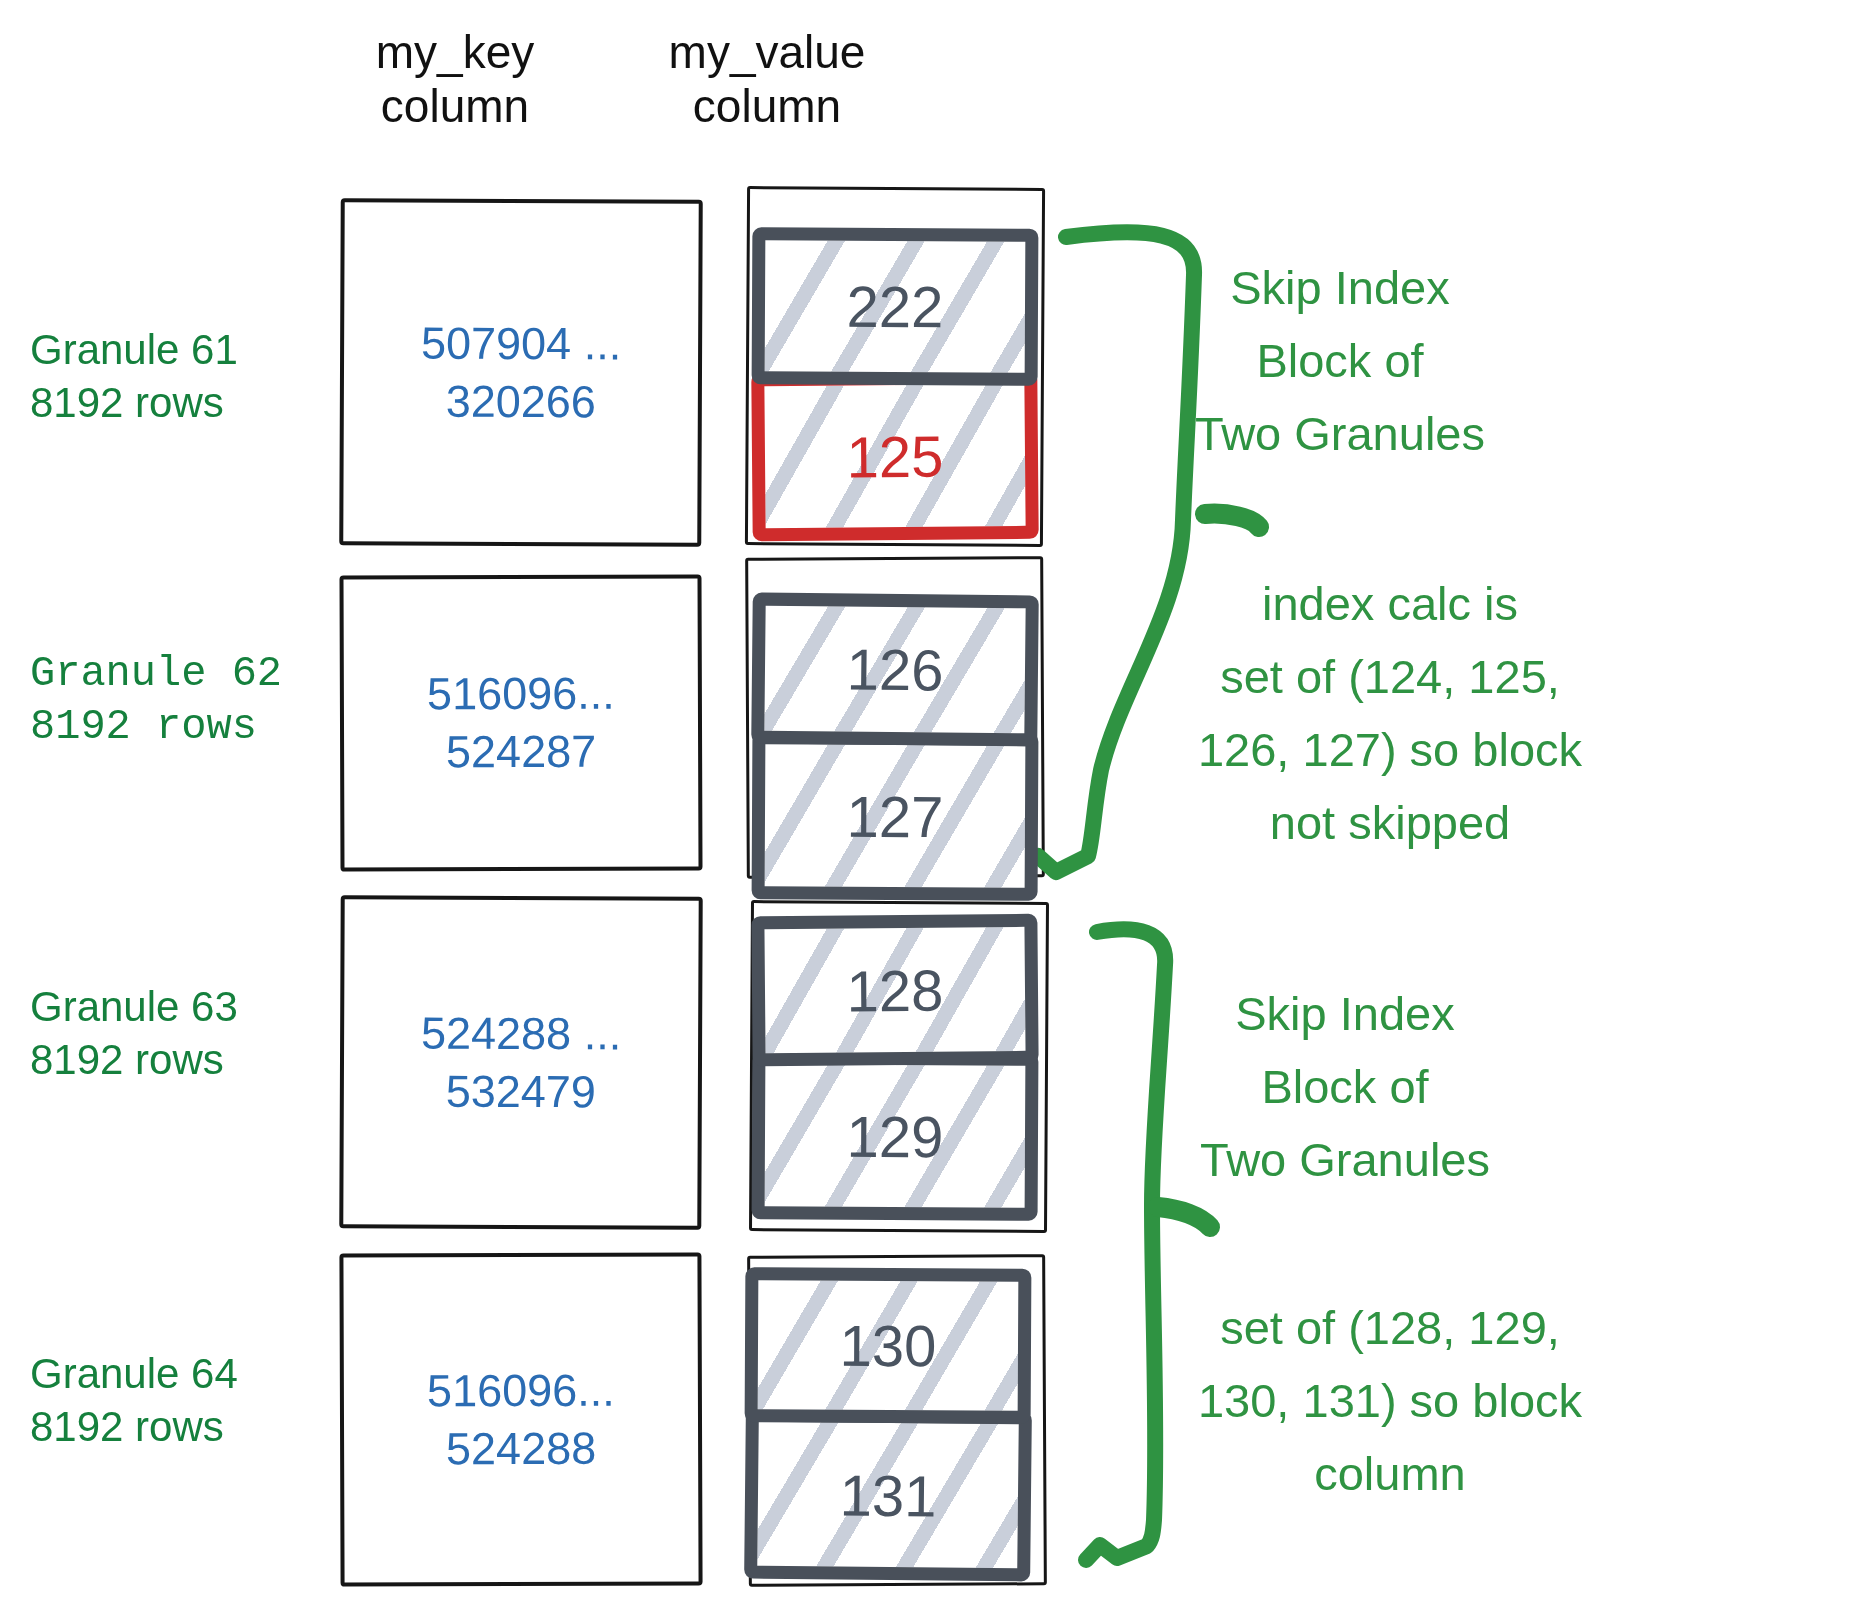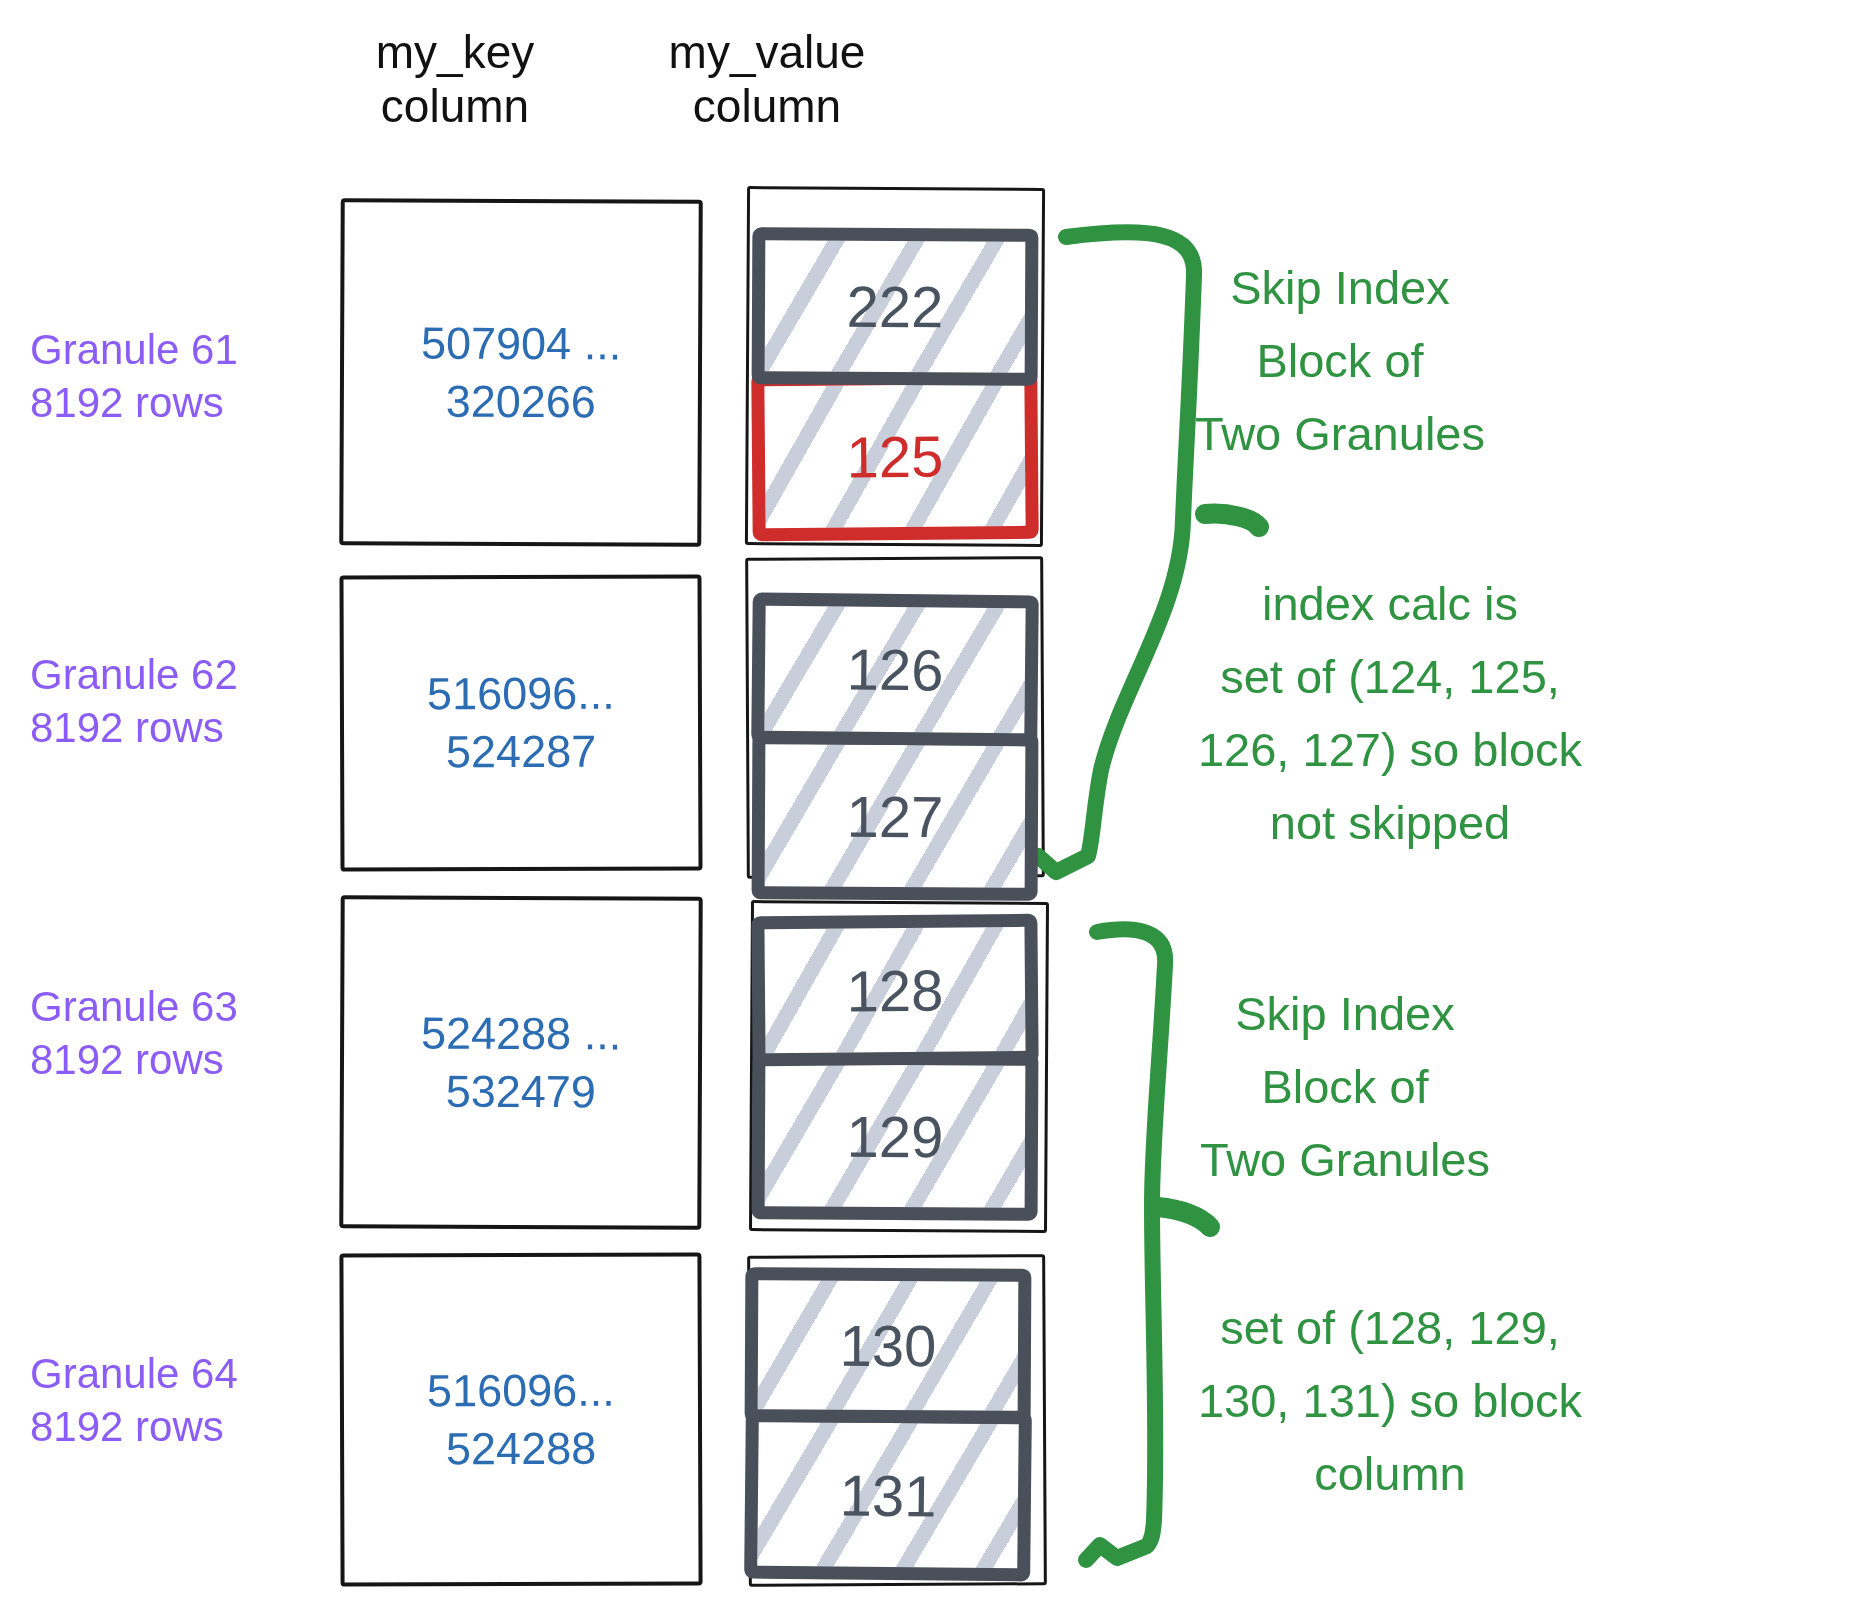--- a/index.html
+++ b/index.html
@@ -14,21 +14,21 @@
 
   
   .col-header {
     width:350px; text-align:center;
     font-size:46px; line-height:1.18; color:#111111;
   }
 
   
   .granule-label {
     width:300px; text-align:left;
-    font-size:42px; line-height:1.27; color:#8b5cf6;
+    font-size:42px; line-height:1.27; color:#15803d;
   }
 
   
   .key-box {
     box-sizing:border-box;
     width:362px;
     border:4px solid #161616;
     border-radius:4px;
     background:#ffffff;
     display:flex; flex-direction:column;
@@ -90,21 +90,21 @@
   </div>
   <div class="abs col-header" style="left:592px; top:25px;">
     <div>my_value</div>
     <div>column</div>
   </div>
 
   <div class="abs granule-label" style="left:30px; top:323px;">
     <div>Granule 61</div>
     <div>8192 rows</div>
   </div>
-  <div class="abs granule-label" style="left:30px; top:648px;">
+  <div class="abs granule-label" style="left:30px; top:648px;font-family:Liberation Mono, monospace;">
     <div>Granule 62</div>
     <div>8192 rows</div>
   </div>
   <div class="abs granule-label" style="left:30px; top:980px;">
     <div>Granule 63</div>
     <div>8192 rows</div>
   </div>
   <div class="abs granule-label" style="left:30px; top:1347px;">
     <div>Granule 64</div>
     <div>8192 rows</div>

